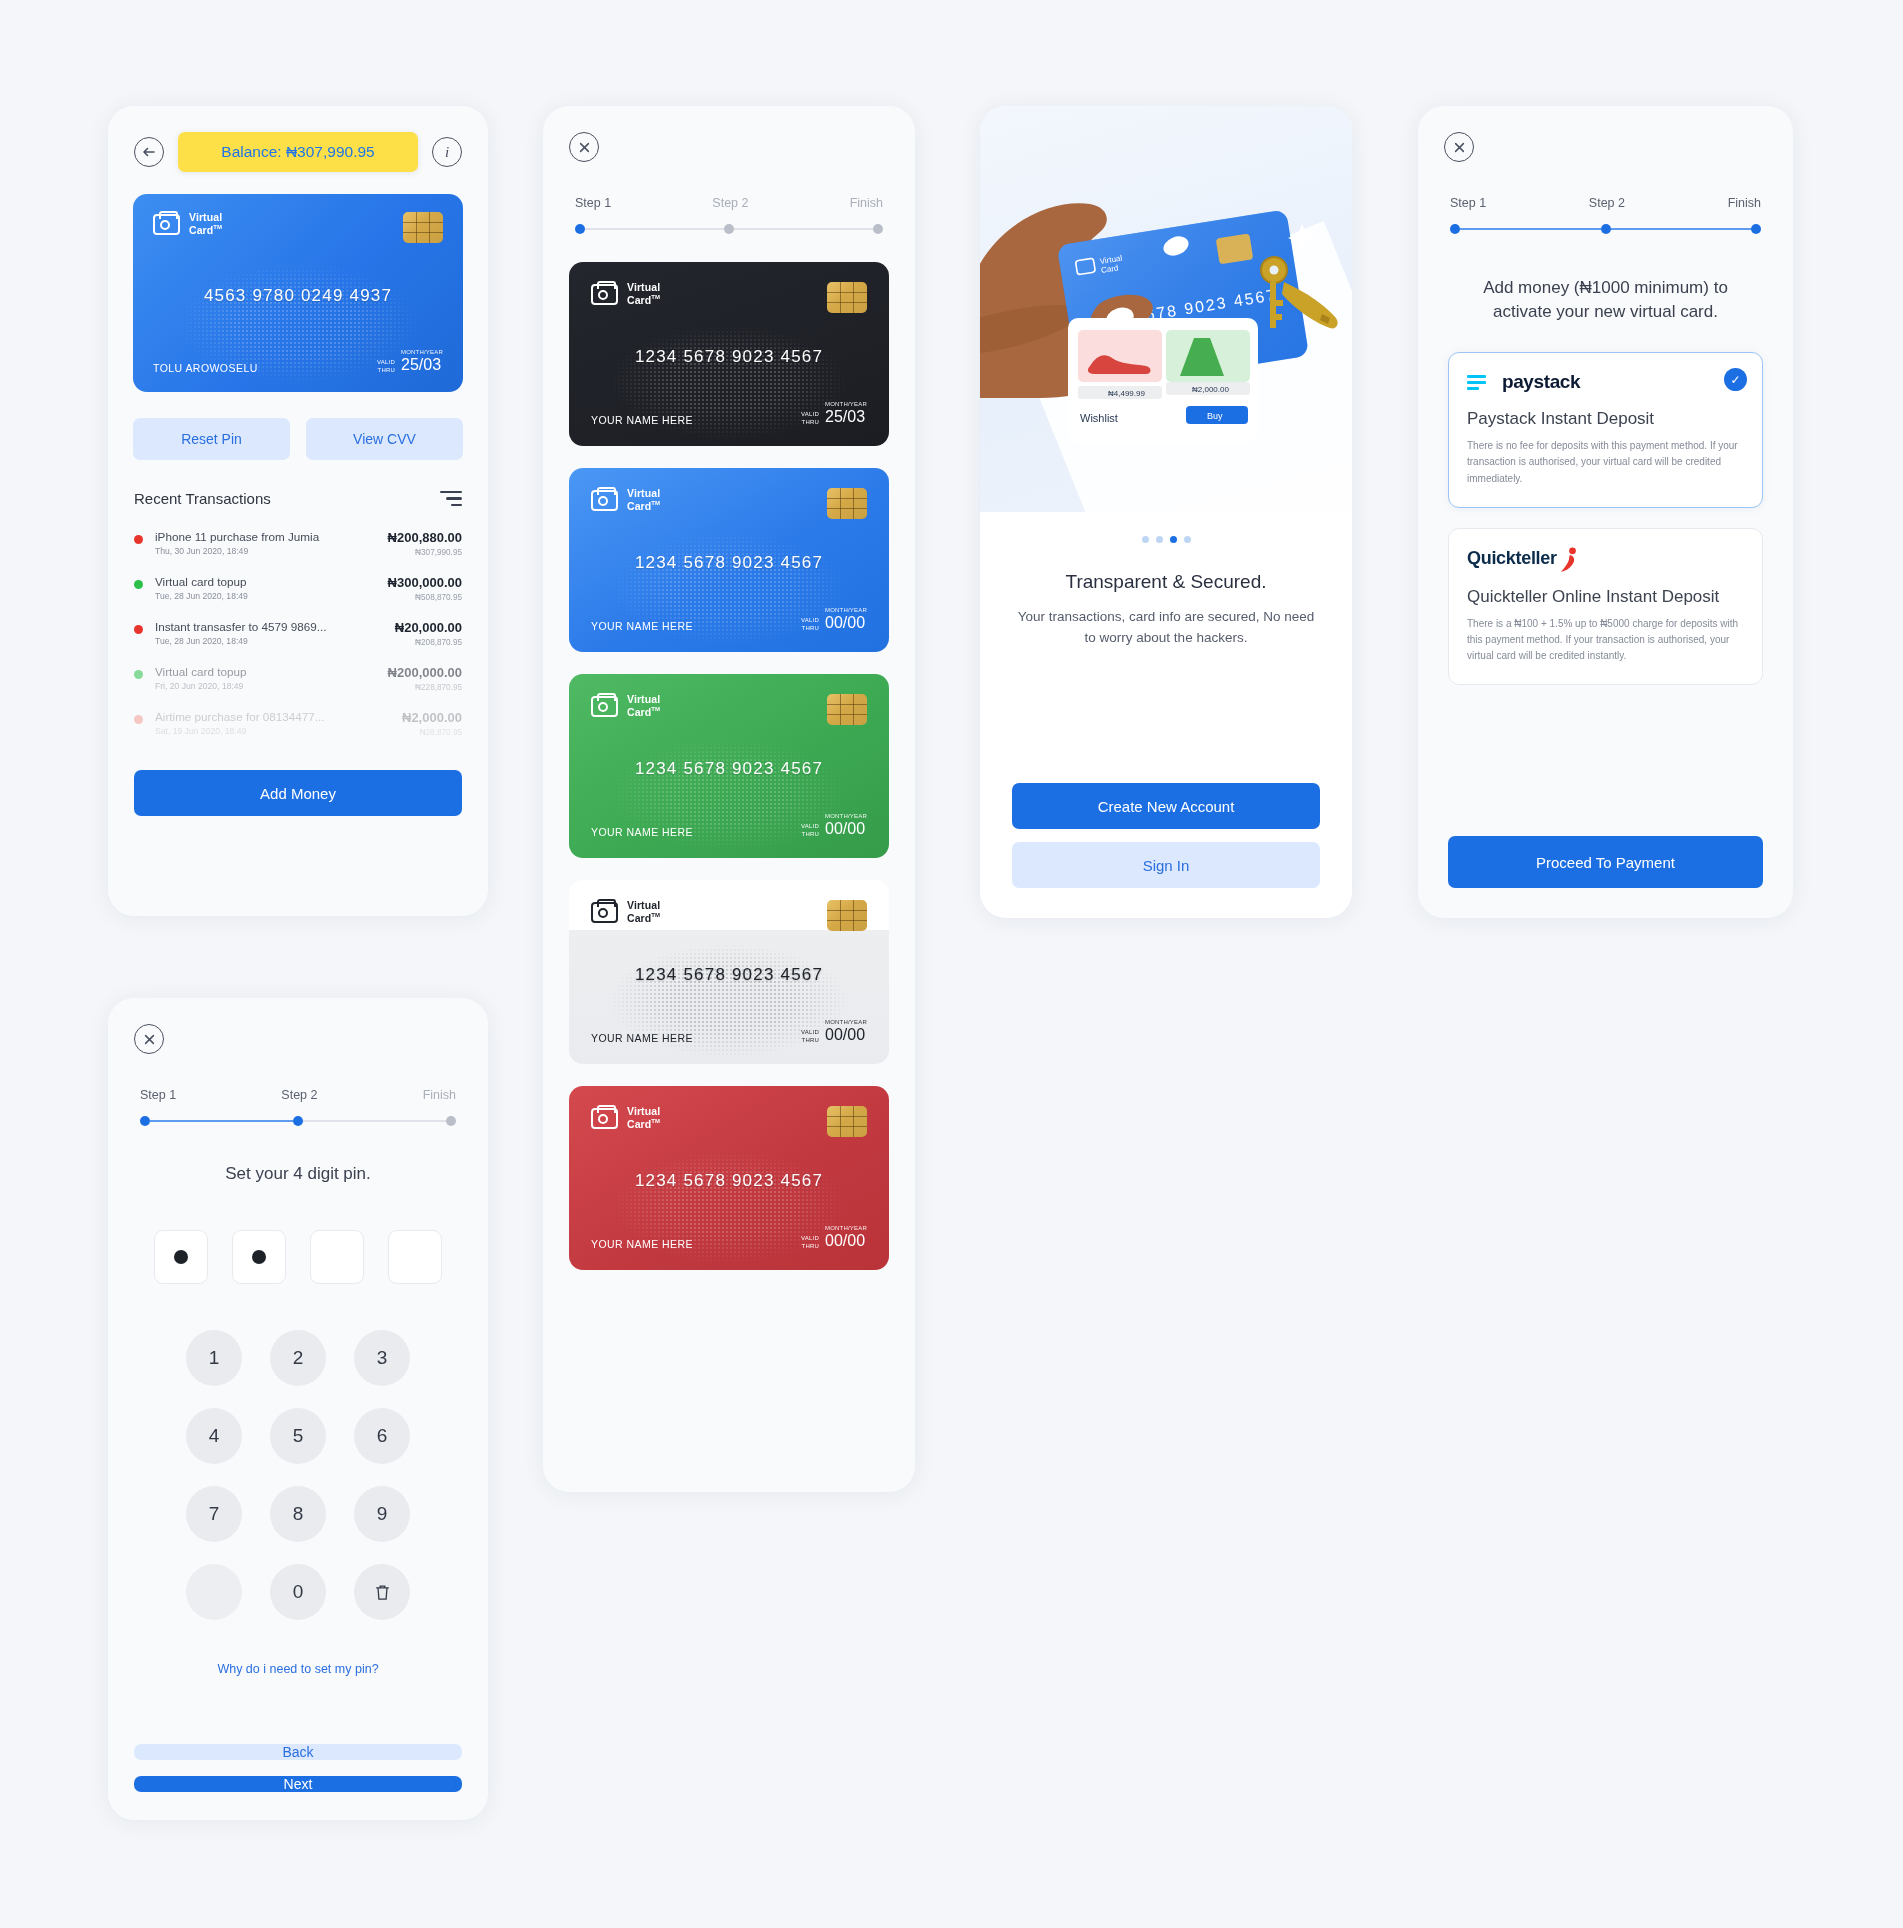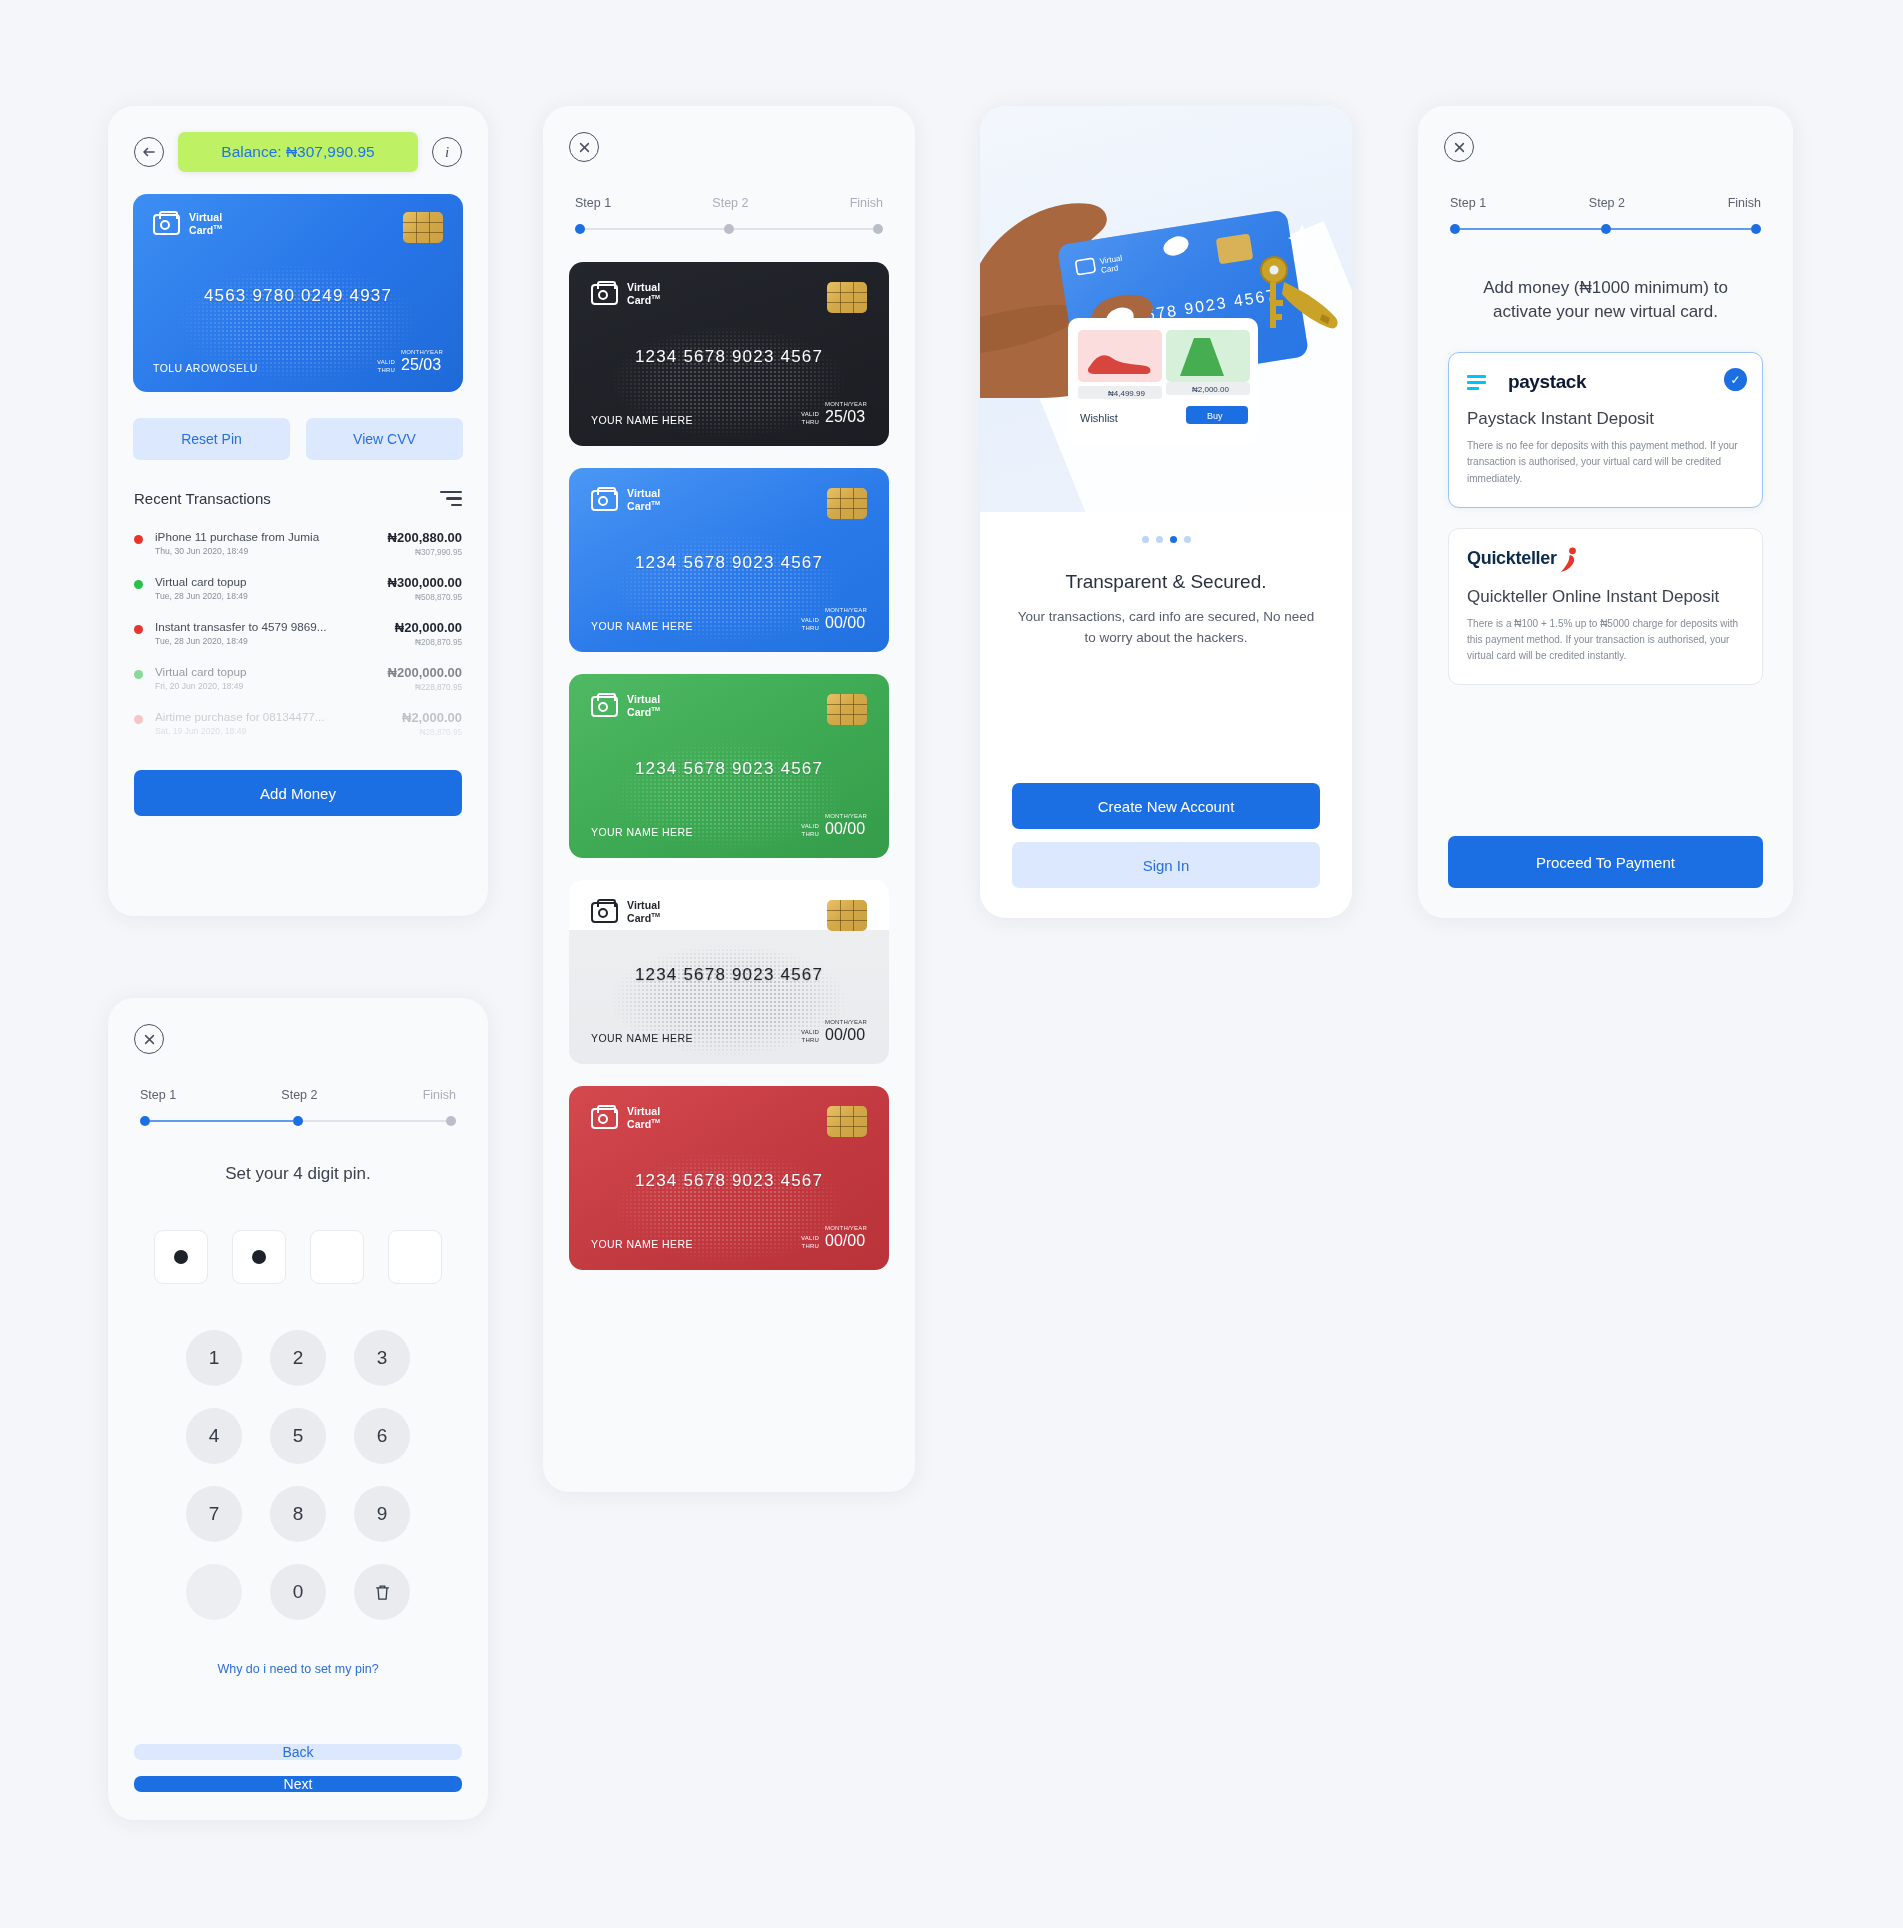--- a/index.html
+++ b/index.html
@@ -22,21 +22,21 @@
   .circ-btn {
     width: 30px; height: 30px; border-radius: 50%;
     border: 1.7px solid #4a5160;
     display: flex; align-items: center; justify-content: center;
     color: #4a5160; font-size: 15px; line-height: 1;
     background: transparent;
   }
   .circ-btn svg { display:block; }
 
   .balance-pill {
-    background: #bef264;
+    background: #fde047;
     border-radius: 7px;
     padding: 11px 18px;
     font-size: 15.5px;
     color: #2075e8;
     box-shadow: 0 1px 6px rgba(20,40,90,.10);
     white-space: nowrap;
   }
 
   
   .cc {
@@ -174,21 +174,21 @@
     border:1px solid #e6e9ee; position: relative; cursor:pointer;
   }
   .pm.sel { border:1.6px solid #9cc4f5; box-shadow: 0 1px 8px rgba(30,90,190,.07); }
   .pm-check {
     position:absolute; right:15px; top:15px; width:23px; height:23px; border-radius:50%;
     background:#1c6fe2; color:#fff; font-size:12px; display:flex; align-items:center; justify-content:center;
   }
   .pm-name { font-size:17px; color:#3c434f; margin-top:16px; }
   .pm-desc { font-size:10px; color:#858b98; line-height:1.62; margin-top:9px; }
   
-  .ps-logo { display:flex; align-items:center; gap:22px;text-align:center; }
+  .ps-logo { display:flex; align-items:center; gap:16px;text-align:center; }
   .ps-bars { display:flex; flex-direction:column; gap:2.6px; }
   .ps-bars i { display:block; height:3.4px; background:#00c3f7; border-radius:1px; }
   .ps-bars i:nth-child(1){ width:19px; }
   .ps-bars i:nth-child(2){ width:19px; }
   .ps-bars i:nth-child(3){ width:12px; }
   .ps-word { font-size:19px; font-weight:700; color:#0c1b33; letter-spacing:-.4px; }
   
   .qt-logo { display:flex; align-items:center; gap:2px; }
   .qt-word { font-size:18px; font-weight:700; color:#0b2b4a; letter-spacing:-.3px; }
   .qt-mark { width:20px; height:24px; position:relative; }

